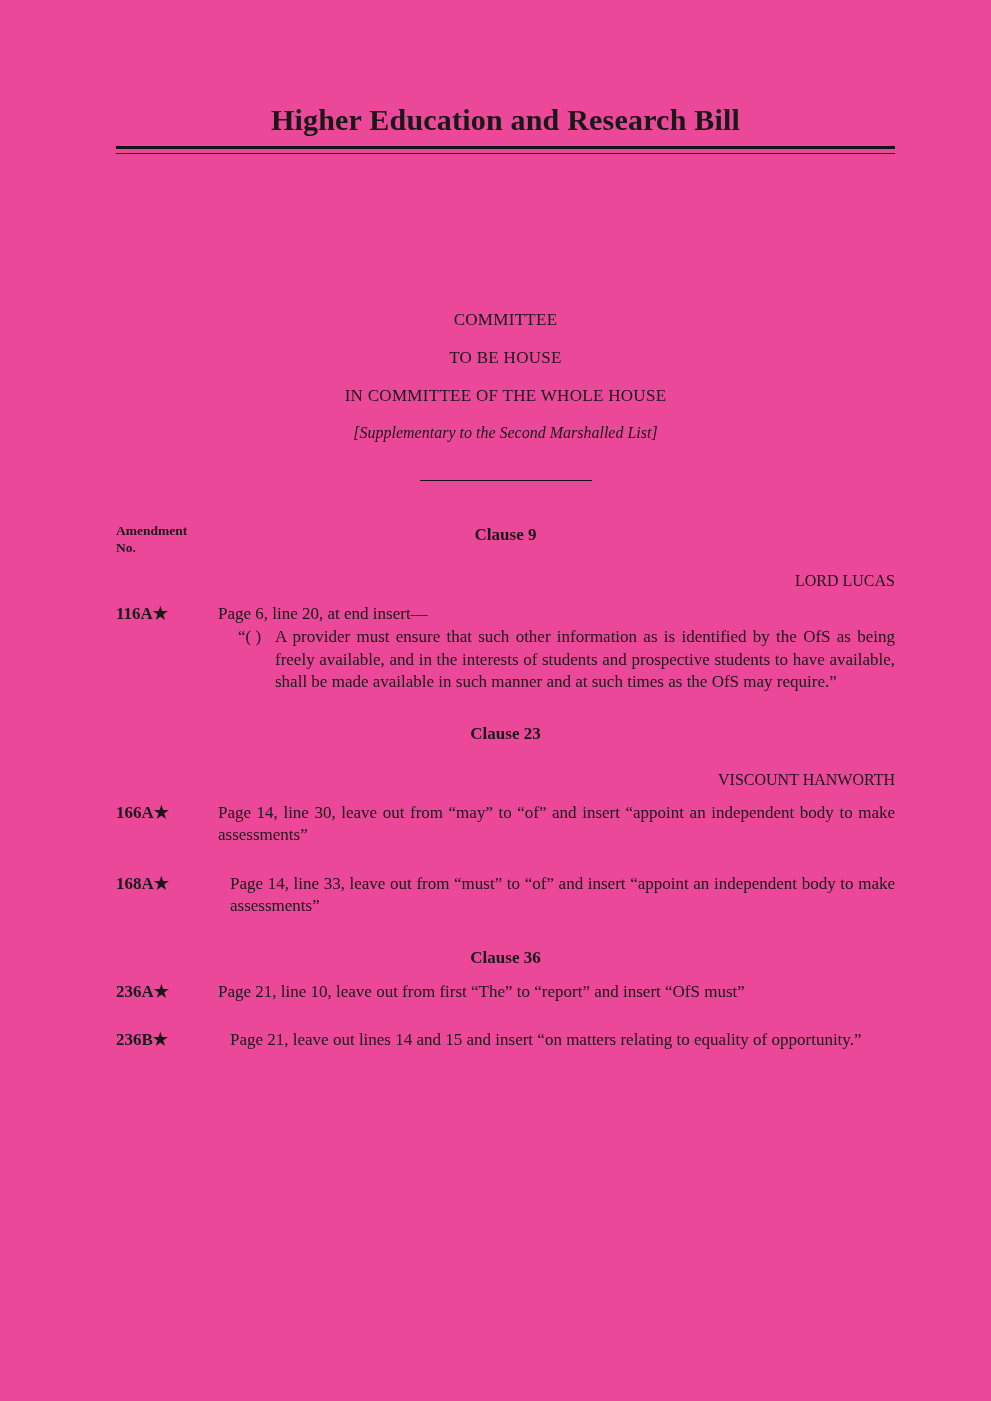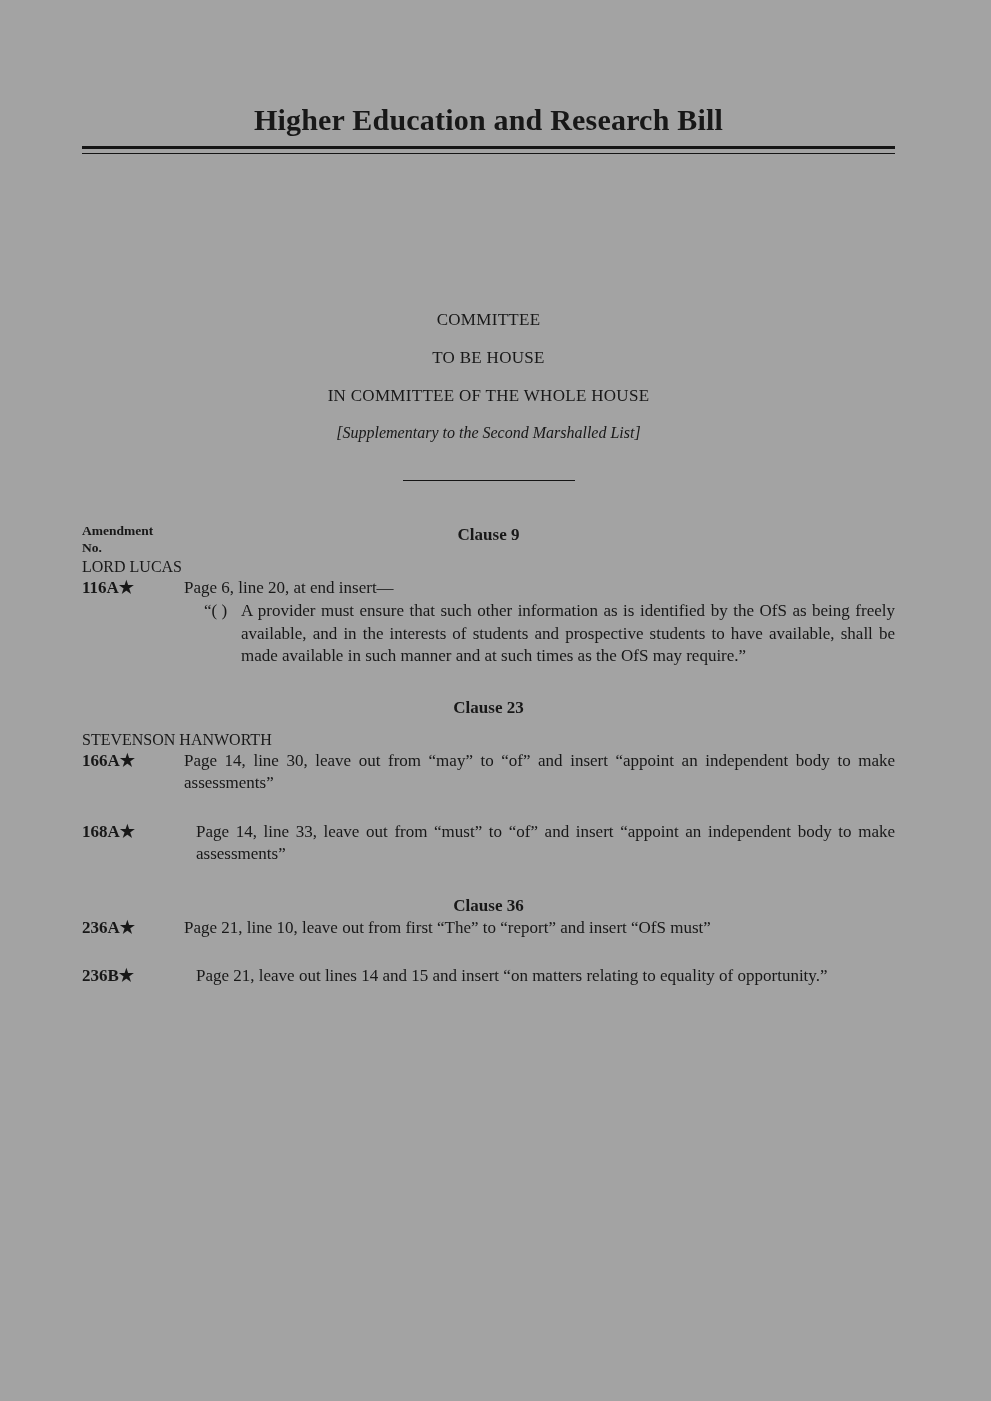--- a/index.html
+++ b/index.html
@@ -1,25 +1,25 @@
 <!DOCTYPE html>
 <html><head>
 <meta charset="utf-8">
 <style>
   html, body { margin: 0; padding: 0; background: #e8e8e8; }
   .page {
     position: relative;
     width: 991px;
     height: 1401px;
     margin: 0 auto;
-    background: #a3a3a3;
+    background: #ec4899;
     font-family: "Liberation Serif", serif;
     color: #181818;
     box-sizing: border-box;
-    padding: 103px 96px 0 82px;
+    padding: 103px 96px 0 116px;
     overflow: hidden;
   }
   .title {
     margin: 0 0 9px 0;
     text-align: center;
     font-size: 30px;
     font-weight: bold;
     letter-spacing: 0.2px;
   }
   .double-rule {
@@ -57,27 +57,27 @@
     font-size: 13.5px;
     line-height: 1.25;
   }
   .clause {
     margin: 0;
     text-align: center;
     font-size: 17px;
     font-weight: bold;
   }
   .mover {
-    text-align: left;
+    text-align: right;
     font-size: 16px;
-    margin-top: 13px;
+    margin-top: 27px;
   }
   .amendment {
     display: flex;
-    margin-top: 1px;
+    margin-top: 13px;
     align-items: flex-start;
   }
   .amendment + .amendment { margin-top: 26px; gap: 12px; }
   .amendment .num {
     width: 102px;
     flex: 0 0 102px;
     font-weight: bold;
     font-size: 17px;
     line-height: 1.32;
   }
@@ -157,21 +157,21 @@
           <p class="qtext">A provider must ensure that such other information as is identified by the OfS as being freely available, and in the interests of students and prospective students to have available, shall be made available in such manner and at such times as the OfS may require.”</p>
         </div>
       </div>
     </div>
   </div>
 
   <div>
     <div class="clause-row later-clause-row">
       <h2 class="clause">Clause 23</h2>
     </div>
-    <div class="mover">STEVENSON HANWORTH</div>
+    <div class="mover">VISCOUNT HANWORTH</div>
 
     <div class="amendment">
       <div class="num">
         <span>166A</span><span>★</span>
       </div>
       <div class="body">
         <p>Page 14, line 30, leave out from “may” to “of” and insert “appoint an independent body to make assessments”</p>
       </div>
     </div>
 

